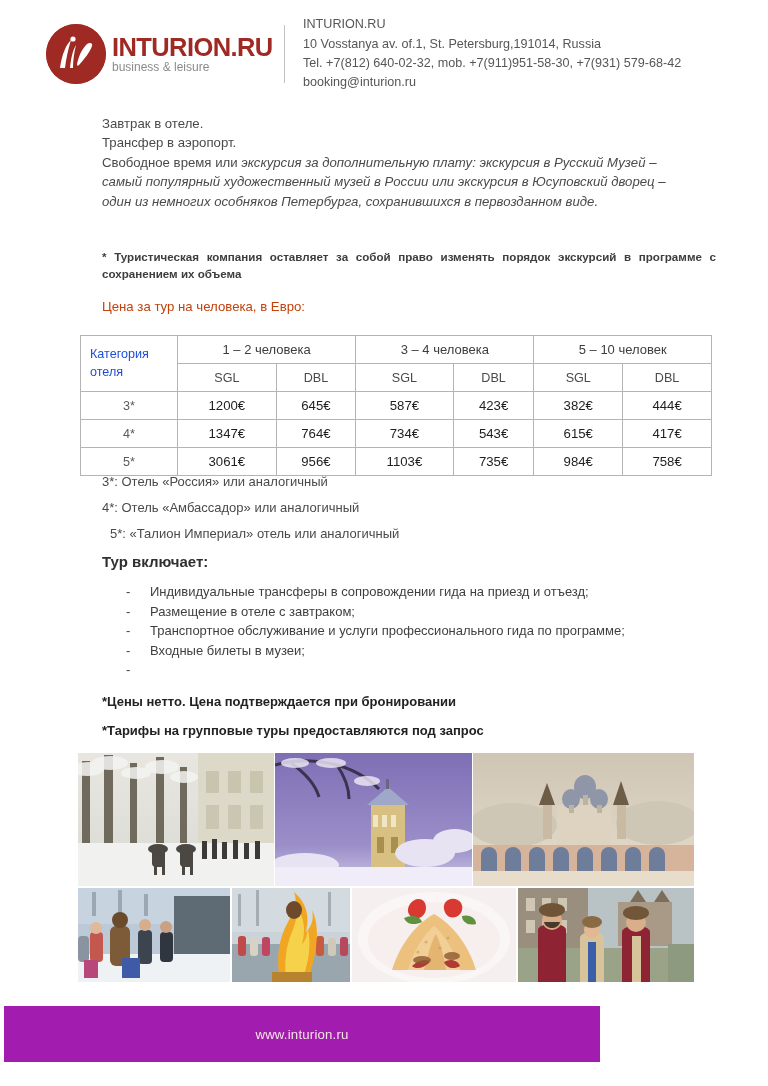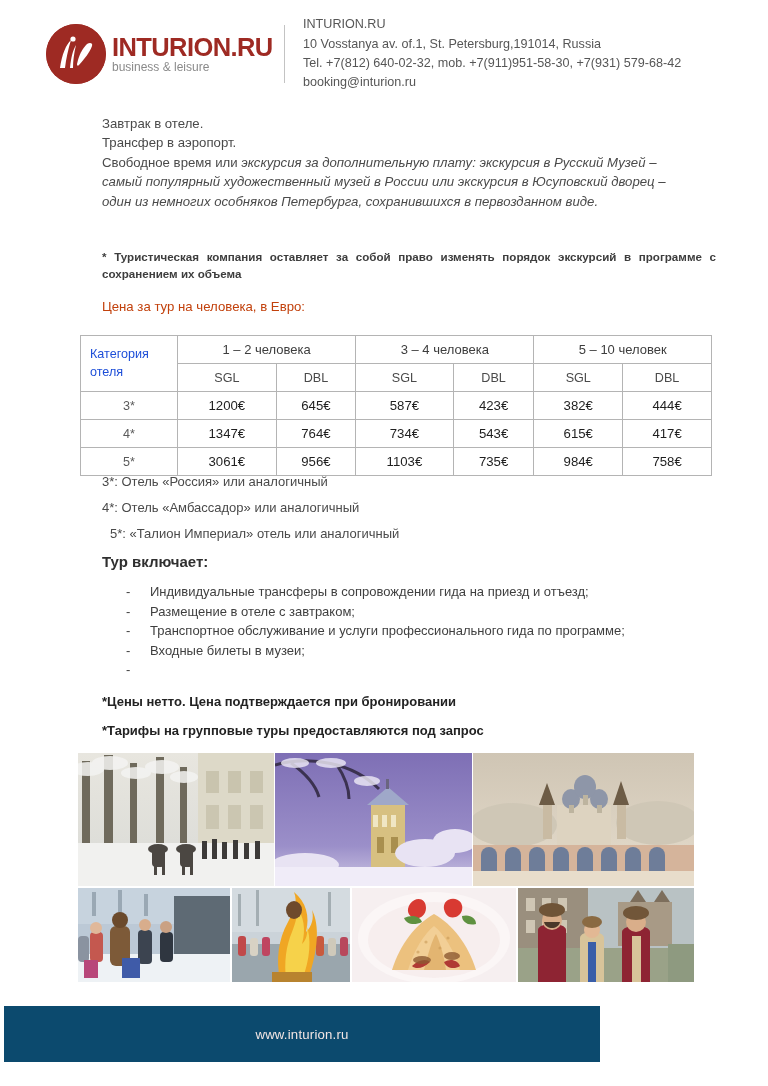--- a/index.html
+++ b/index.html
@@ -193,21 +193,21 @@
     background: #cfd6dd;
   }
   .photo svg { display: block; width: 100%; height: 100%; }
 
   
   .footer-bar {
     position: absolute;
     left: 4px; top: 1006px;
     width: 596px;
     height: 56px;
-    background: #0c4a6e;
+    background: #a21caf;
   }
   .footer-url {
     position: absolute;
     left: 0; top: 0;
     width: 596px;
     height: 56px;
     display: flex;
     align-items: center;
     justify-content: center;
     color: #f3e6e4;

